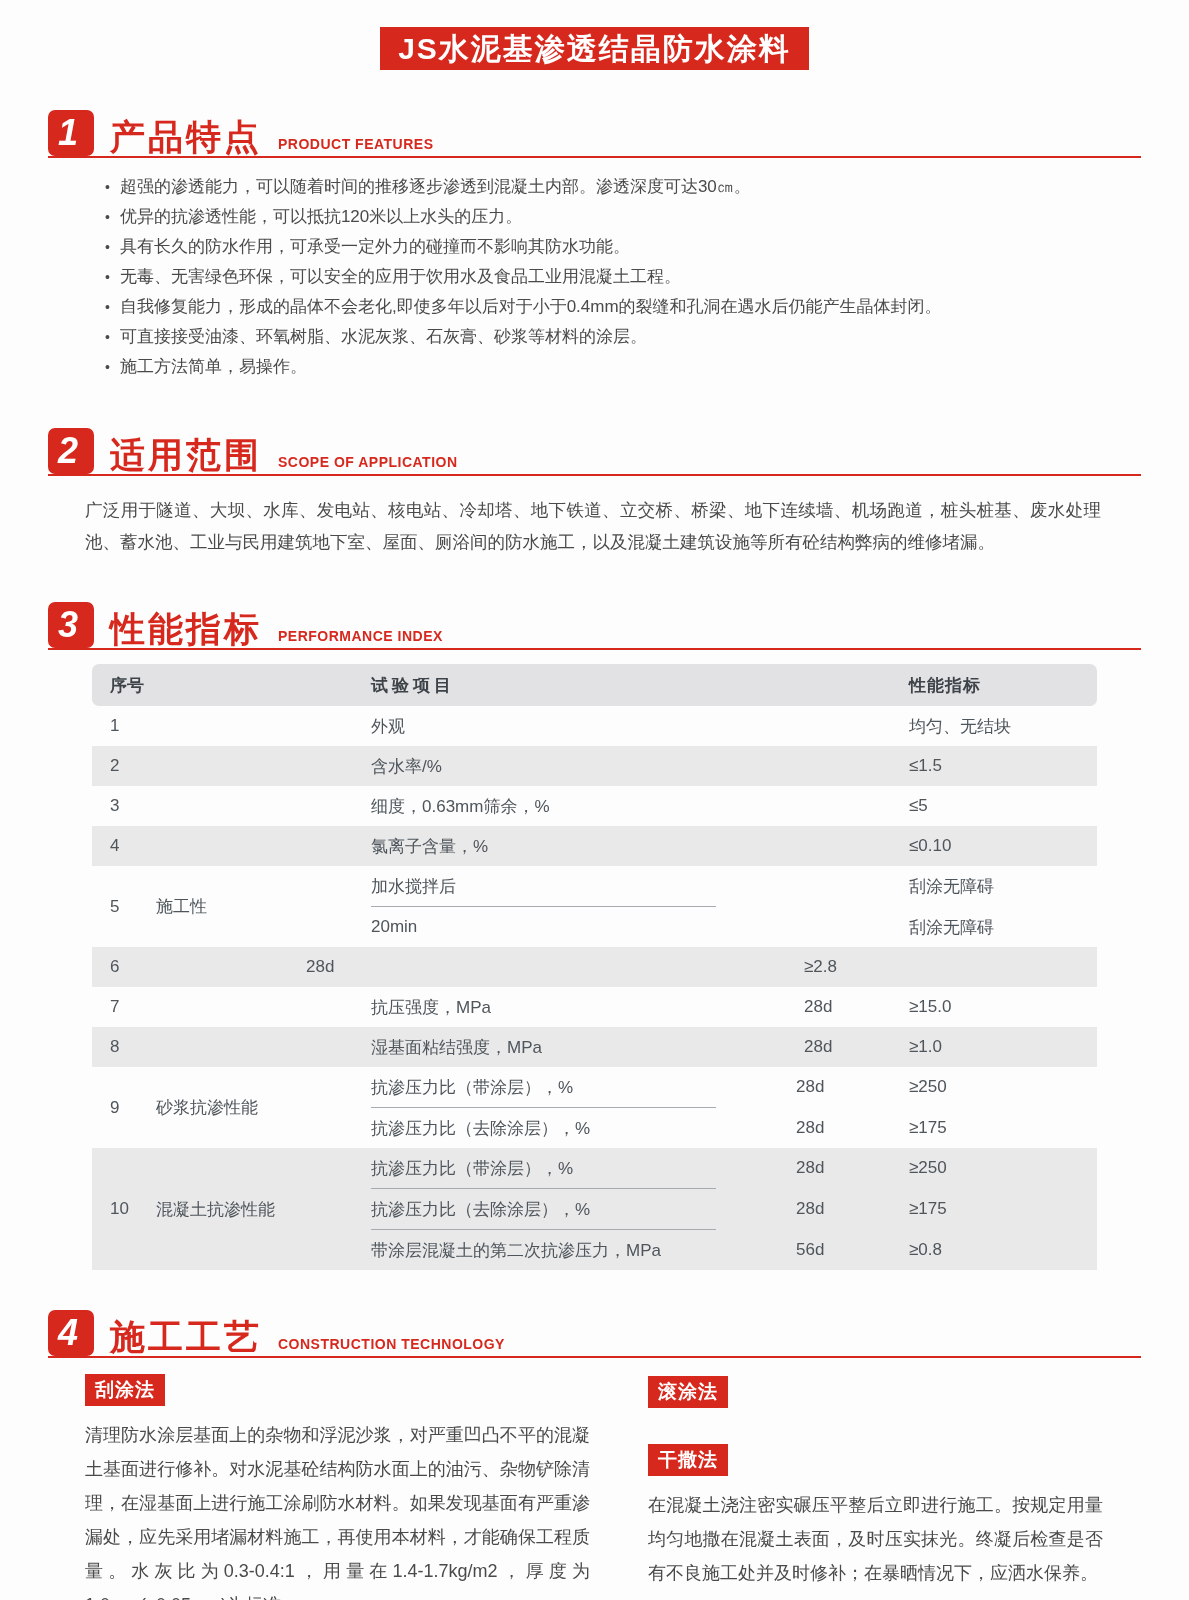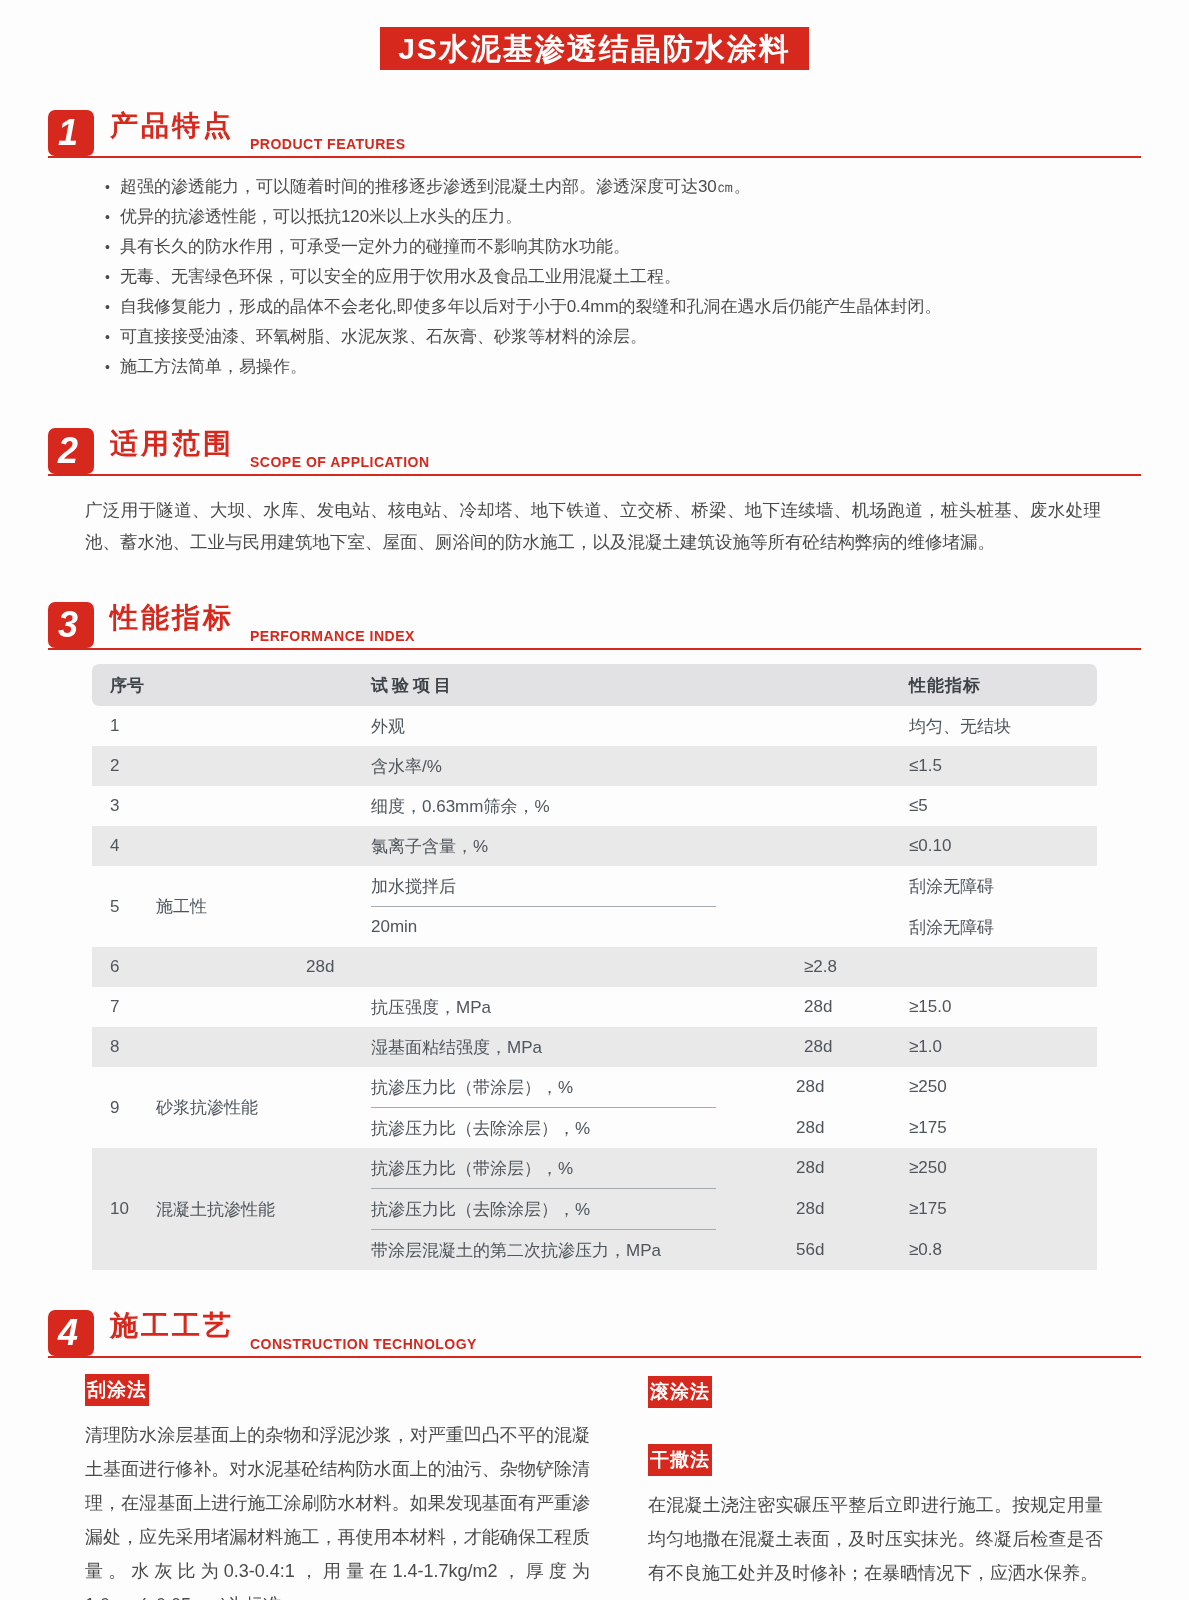--- a/index.html
+++ b/index.html
@@ -25,21 +25,21 @@
     display:flex;align-items:flex-end;gap:16px;
     border-bottom:2px solid var(--red);
     margin-top:40px;
   }
   .sec-num{
     width:46px;height:46px;background:var(--red);border-radius:7px;
     color:#fff;font-size:36px;font-weight:bold;font-style:italic;
     display:flex;align-items:center;justify-content:center;
     padding-right:6px;
   }
-  .sec-title-cn{color:var(--red);font-size:28px;font-weight:bold;letter-spacing:3px;line-height:1;padding-bottom:16px;}
+  .sec-title-cn{color:var(--red);font-size:35px;font-weight:bold;letter-spacing:3px;line-height:1;padding-bottom:2px;}
   .sec-title-en{color:var(--red);font-size:14px;font-weight:bold;letter-spacing:0.5px;padding-bottom:4px;}
 
   
   .features-list{list-style:none;margin:0;padding:14px 20px 6px 57px;}
   .features-list li{display:flex;gap:10px;font-size:17px;color:var(--ink);line-height:30px;}
   .bullet{flex:0 0 auto;font-size:14px;line-height:30px;color:var(--ink);}
 
   
   .scope-body{
     font-size:17.5px;color:var(--ink);line-height:32px;text-align:justify;
@@ -57,21 +57,21 @@
   .thead .c-val{letter-spacing:1px;}
   .c-subs{grid-column:3/6;display:flex;flex-direction:column;justify-content:center;}
   .sub{display:grid;grid-template-columns:1fr 105px 188px;align-items:center;min-height:40px;gap:8px;}
   .sub .c-item{padding-left:65px;}
   .sub-divider{margin-left:65px;width:345px;border-top:1px solid #a6abb0;height:0;}
 
   
   .construction{display:grid;grid-template-columns:505px 1fr;column-gap:58px;padding:16px 38px 0 37px;}
   .method-badge{
     display:inline-block;background:var(--red);color:#fff;
-    font-size:19px;font-weight:bold;padding:3px 2px;letter-spacing:1px;
+    font-size:19px;font-weight:bold;padding:3px 10px;letter-spacing:1px;
   }
   .method-body{font-size:18px;color:var(--ink);line-height:34px;text-align:justify;margin:12px 0 0 0;}
   .roller-block{margin-top:2px;}
   .dry-block{margin-top:36px;}
 </style>
 </head>
 <body>
 
 <div class="page">
 

